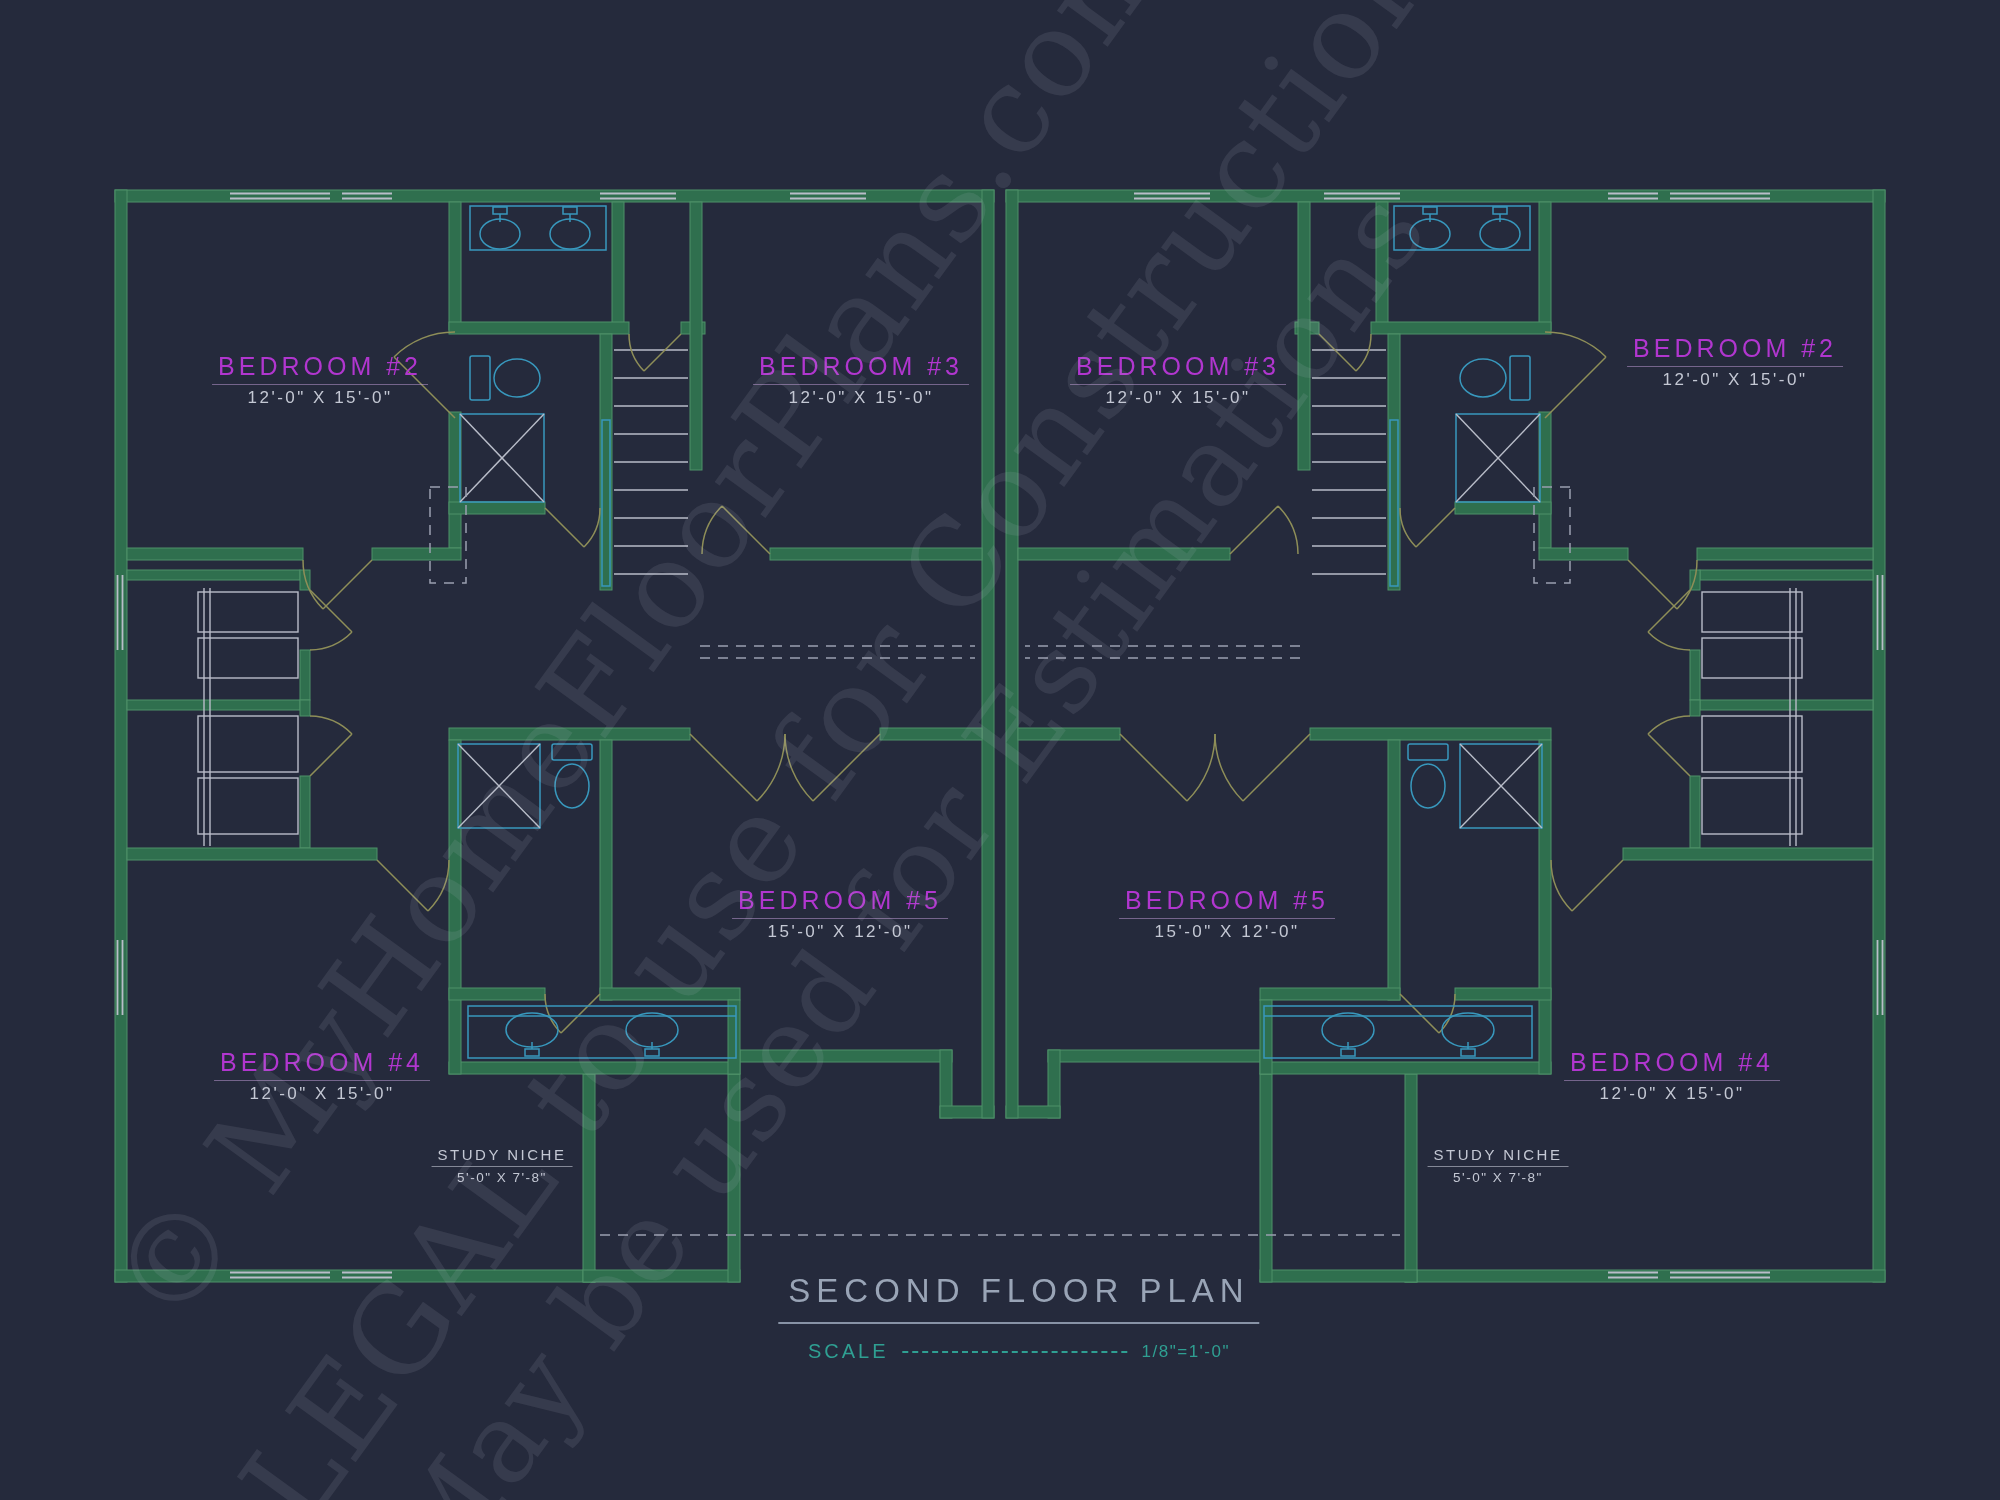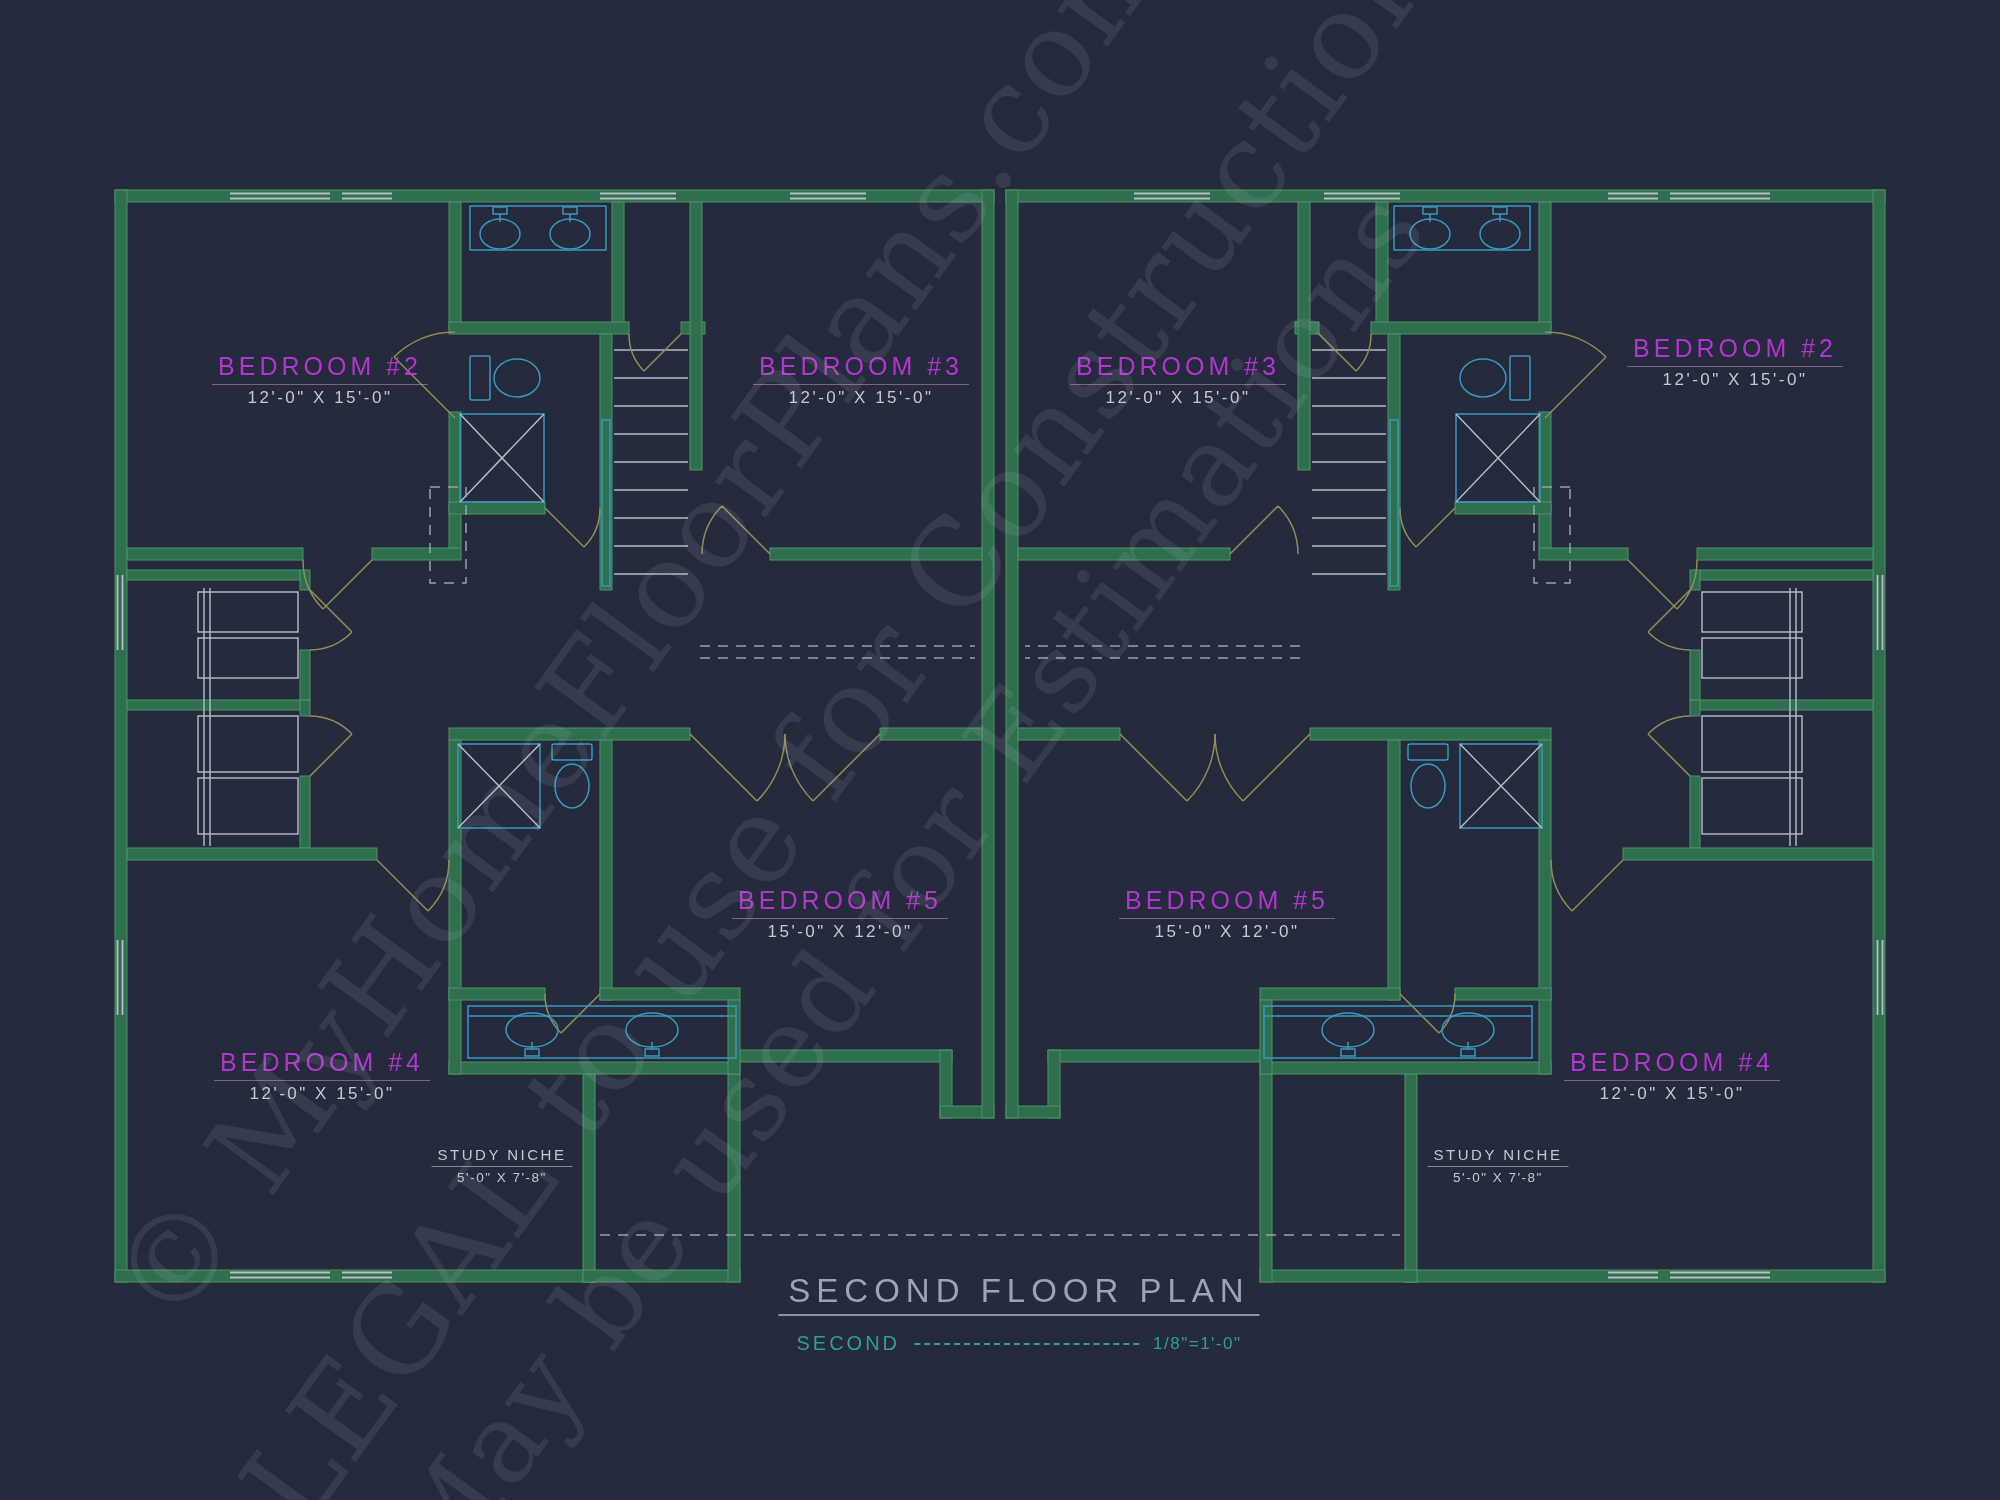--- a/index.html
+++ b/index.html
@@ -25,21 +25,21 @@
   .study .room-name{color:var(--dimension);font-size:15px;letter-spacing:2.5px;
     border-bottom:1px solid rgba(196,200,212,.6);}
   .study .room-dims{font-size:13.5px;letter-spacing:1.5px;}
   .watermark{position:absolute;z-index:4;font-family:"DejaVu Serif",serif;
     color:rgba(196,201,222,0.11);white-space:nowrap;font-size:120px;letter-spacing:2px;
     transform:translate(-50%,-50%) rotate(-54deg);pointer-events:none;}
   .wm-3{font-size:112px;}
   .title-block{position:absolute;z-index:3;transform:translateX(-50%);
     text-align:center;white-space:nowrap;}
   .plan-title{display:inline-block;color:var(--title);font-size:33px;letter-spacing:6px;
-    border-bottom:2px solid rgba(154,166,184,.85);padding:0 10px 4px;}
+    border-bottom:2px solid rgba(154,166,184,.85);padding:0 10px 12px;}
   .scale-row{display:flex;align-items:center;justify-content:center;gap:14px;margin-top:16px;}
   .scale-label{color:var(--scale);font-size:20px;letter-spacing:3px;}
   .scale-dashes{width:225px;border-top:2px dashed var(--scale);height:0;}
   .scale-value{color:var(--scale);font-size:17px;letter-spacing:1.5px;}
 </style>
 </head>
 <body>
 
 <div class="canvas">
 
@@ -216,19 +216,19 @@
     <div class="room-dims">12'-0" X 15'-0"</div>
   </div>
   <div class="room-label study" style="left:1498px;top:1146px;">
     <div class="room-name">STUDY NICHE</div>
     <div class="room-dims">5'-0" X 7'-8"</div>
   </div>
 
   <div class="title-block" style="left:1019px;top:1272px;">
     <div class="plan-title">SECOND FLOOR PLAN</div>
     <div class="scale-row">
-      <span class="scale-label">SECOND</span>
+      <span class="scale-label">SCALE</span>
       <span class="scale-dashes"></span>
       <span class="scale-value">1/8"=1'-0"</span>
     </div>
   </div>
 
 </div>
 
 </body></html>

